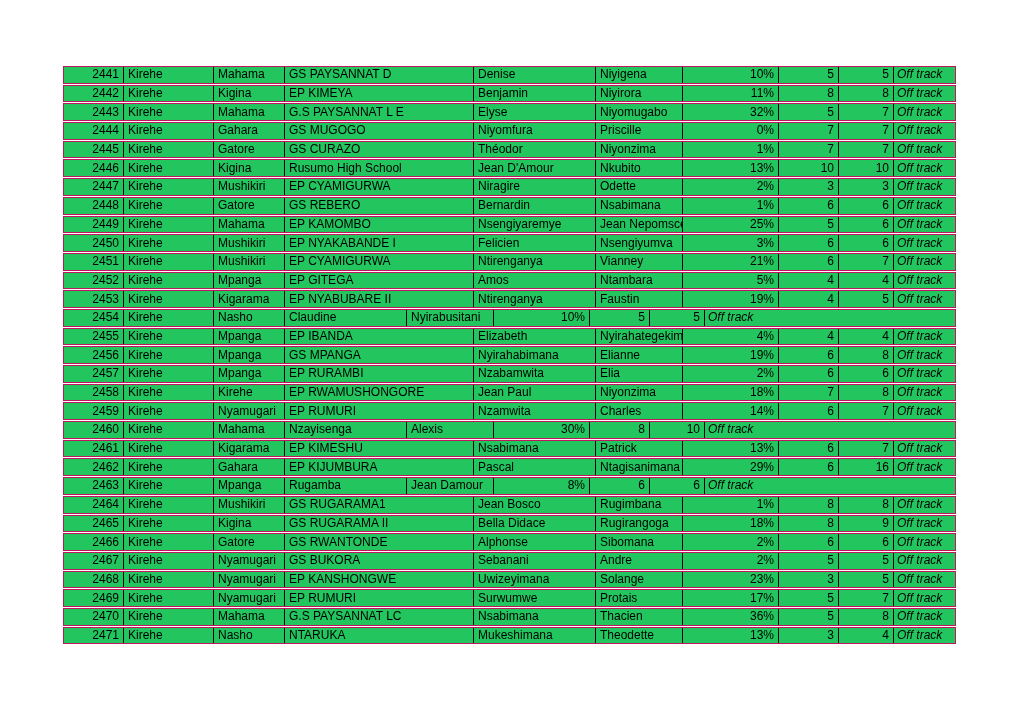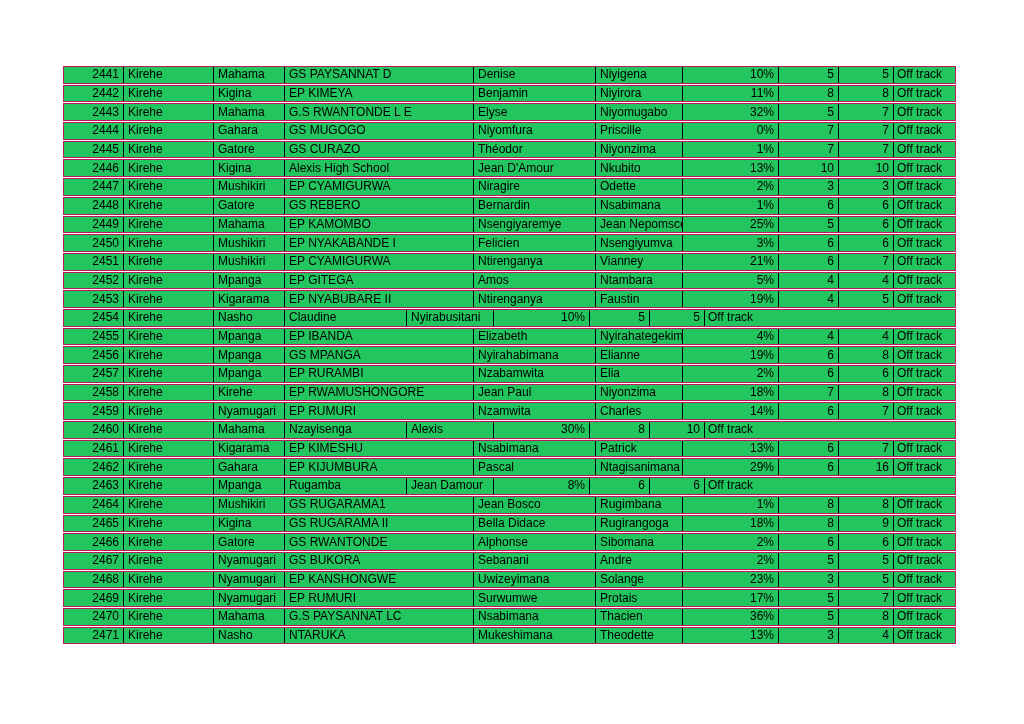--- a/index.html
+++ b/index.html
@@ -36,21 +36,21 @@
     box-sizing: border-box;
     flex: 0 0 auto;
     display: flex;
     align-items: center;
     overflow: hidden;
     white-space: nowrap;
     font-size: 12px;
     line-height: 15px;
     border-right: 1px solid #000000;
   }
-  .cell:last-child { border-right: none; }
+  .cell:last-child { border-right: none; font-style: italic; }
   .al { padding-left: 4px; justify-content: flex-start; }
   .ar { padding-right: 4px; justify-content: flex-end; }
   .c1  { width: 60px; }
   .c2  { width: 90px; }
   .c3  { width: 71px; }
   .c4  { width: 189px; }
   .c5  { width: 122px; }
   .c6  { width: 87px; }
   .c7  { width: 96px; }
   .c8  { width: 60px; }
@@ -83,21 +83,21 @@
         <div class="cell c6 al">Niyirora</div>
         <div class="cell c7 ar">11%</div>
         <div class="cell c8 ar">8</div>
         <div class="cell c9 ar">8</div>
         <div class="cell c10 al">Off track</div>
       </div>
       <div class="row">
         <div class="cell c1 ar">2443</div>
         <div class="cell c2 al">Kirehe</div>
         <div class="cell c3 al">Mahama</div>
-        <div class="cell c4 al">G.S RWANTONDE L E</div>
+        <div class="cell c4 al">G.S PAYSANNAT L E</div>
         <div class="cell c5 al">Elyse</div>
         <div class="cell c6 al">Niyomugabo</div>
         <div class="cell c7 ar">32%</div>
         <div class="cell c8 ar">5</div>
         <div class="cell c9 ar">7</div>
         <div class="cell c10 al">Off track</div>
       </div>
       <div class="row">
         <div class="cell c1 ar">2444</div>
         <div class="cell c2 al">Kirehe</div>
@@ -119,21 +119,21 @@
         <div class="cell c6 al">Niyonzima</div>
         <div class="cell c7 ar">1%</div>
         <div class="cell c8 ar">7</div>
         <div class="cell c9 ar">7</div>
         <div class="cell c10 al">Off track</div>
       </div>
       <div class="row">
         <div class="cell c1 ar">2446</div>
         <div class="cell c2 al">Kirehe</div>
         <div class="cell c3 al">Kigina</div>
-        <div class="cell c4 al">Alexis High School</div>
+        <div class="cell c4 al">Rusumo High School</div>
         <div class="cell c5 al">Jean D'Amour</div>
         <div class="cell c6 al">Nkubito</div>
         <div class="cell c7 ar">13%</div>
         <div class="cell c8 ar">10</div>
         <div class="cell c9 ar">10</div>
         <div class="cell c10 al">Off track</div>
       </div>
       <div class="row">
         <div class="cell c1 ar">2447</div>
         <div class="cell c2 al">Kirehe</div>

